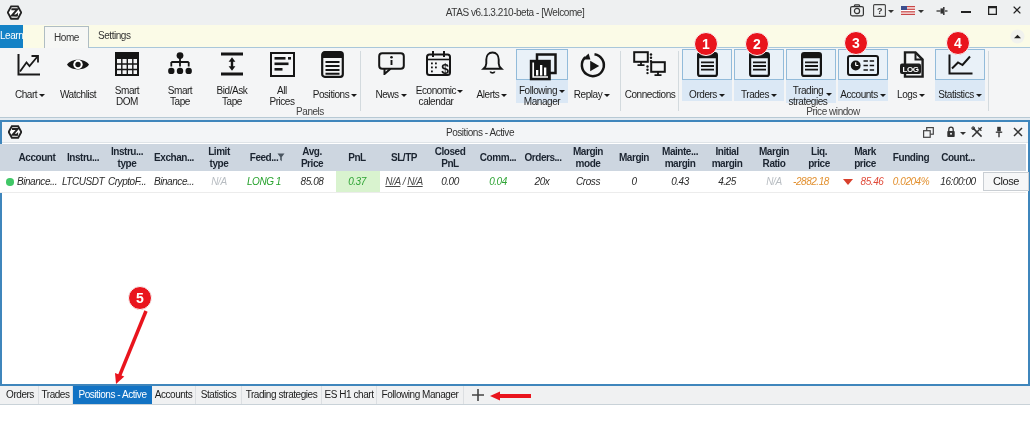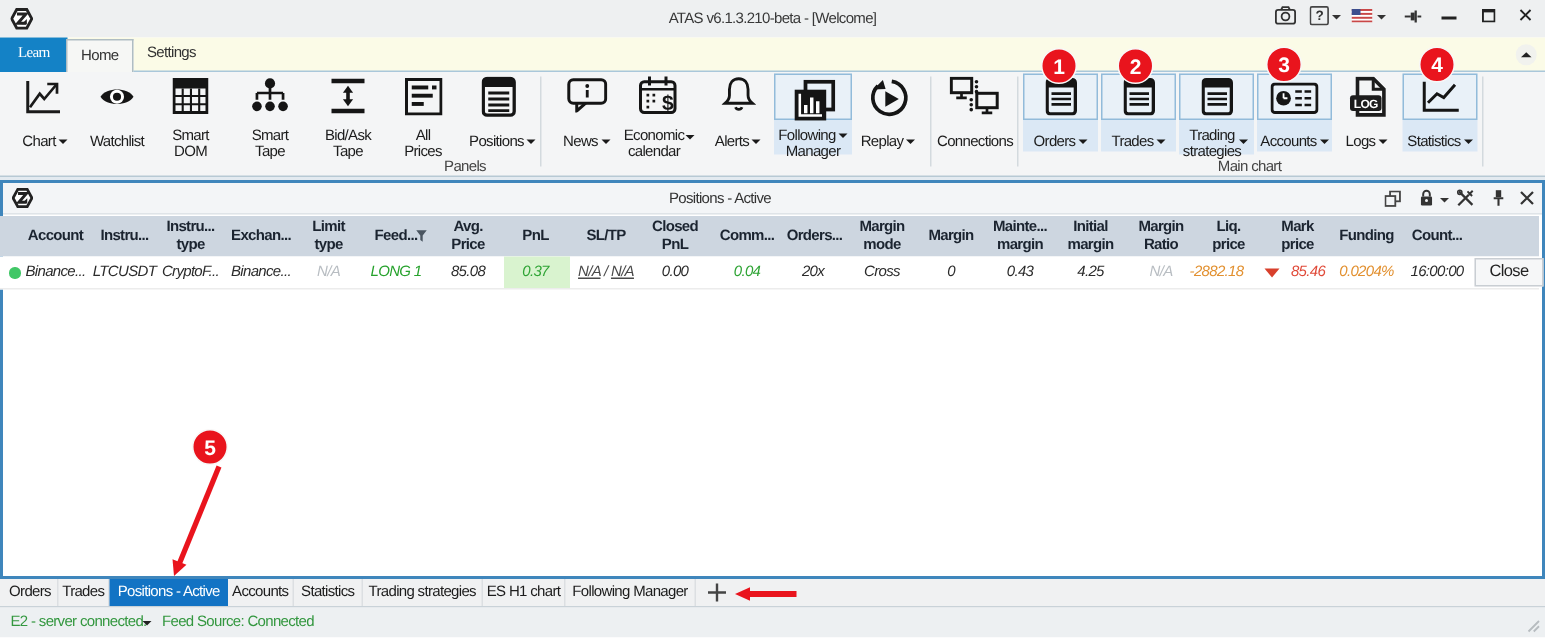--- a/index.html
+++ b/index.html
@@ -4,21 +4,21 @@
 <style>
 * { margin:0; padding:0; box-sizing:border-box; }
 html,body { width:1030px; height:425px; overflow:hidden; }
 #app { position:relative; -webkit-font-smoothing:antialiased; width:1030px; height:425px; font-family:"Liberation Sans",sans-serif; background:#fff; font-size:10px; letter-spacing:-0.45px; color:#2b2b2b; }
 .abs { position:absolute; }
 
 #titlebar { position:absolute; left:0; top:0; width:1030px; height:25px; background:#eef0f1; }
 #title { position:absolute; left:0; top:7px; width:1030px; text-align:center; font-size:10px; color:#383838; }
 
 #menurow { position:absolute; left:0; top:25px; width:1030px; height:23px; background:#fbfbe7; }
-#learn { position:absolute; left:0; top:0; width:45px; height:23px; background:#1482c6; color:#fff; text-align:center; line-height:22px; font-size:10px;font-family:Liberation Serif, serif; }
+#learn { position:absolute; left:0; top:0; width:23px; height:23px; background:#1482c6; color:#fff; text-align:center; line-height:22px; font-size:10px; }
 #hometab { position:absolute; left:44px; top:1px; width:45px; height:22px; background:#f6f7f5; border:1px solid #afbdc3; border-bottom:none; color:#333; text-align:center; line-height:21px; font-size:10px; }
 .menuitem { position:absolute; top:0; height:23px; line-height:22px; color:#333; font-size:10px; white-space:nowrap; }
 
 #ribbon { position:absolute; left:0; top:48px; width:1030px; height:70px; background:#f4f5f6; border-bottom:1px solid #b7c9d4; }
 .rsep { position:absolute; top:3px; width:1px; height:60px; background:#d3dade; }
 .rlabel { position:absolute; top:9px; font-size:10px; color:#1c1c1c; text-align:center; line-height:11px; white-space:pre-line; }
 .glabel { position:absolute; top:58px; font-size:10px; color:#444; text-align:center; }
 .chk-box { position:absolute; top:1px; height:31px; background:#e9f1f8; border:1px solid #92bbda; }
 .chk-lbl { position:absolute; top:32px; height:21px; background:#dbe8f5; }
 .blk .caret { display:block; margin-left:0; } .caret { display:inline-block; width:0; height:0; border-left:3px solid transparent; border-right:3px solid transparent; border-top:3.5px solid #1a1a1a; vertical-align:1px; margin-left:2px; }
@@ -292,21 +292,21 @@
   </svg>
   <div class="rlabel" style="left:887px;width:48px;top:41px">Logs<span class="caret"></span></div>
 
   <svg class="icon" style="left:947px;top:6px" width="26" height="22" viewBox="0 0 26 22">
     <path d="M2.5 0.5 V19.5 H25.5" stroke="#151515" stroke-width="2" fill="none"></path>
     <path d="M5 14.5 L11 8.5 L15.5 11 L23 2.5" stroke="#151515" stroke-width="2" fill="none"></path>
   </svg>
   <div class="rlabel" style="left:930px;width:60px;top:41px">Statistics<span class="caret"></span></div>
 
   <div class="glabel" style="left:282px;width:56px">Panels</div>
-  <div class="glabel" style="left:798px;width:70px">Main chart</div>
+  <div class="glabel" style="left:798px;width:70px">Price window</div>
 </div>
 
 <div class="abs" style="left:0;top:118px;width:1030px;height:2px;background:#e3eaf0"></div>
 
 <div id="panel">
   <div id="ptitle">
     <svg class="icon" style="left:6px;top:3px" width="14" height="14" viewBox="0 0 16 16">
       <path d="M4.4 1.4 L11.6 1.4 L15.2 8 L11.6 14.6 L4.4 14.6 L0.8 8 Z" fill="#fff" stroke="#222" stroke-width="2.1"></path>
       <path d="M4.6 4.6 H11 L5.2 11.2 H11.2" fill="none" stroke="#222" stroke-width="2.2"></path>
       <path d="M11.6 11.9 L7.9 11.9 L11.6 8.1 Z" fill="#222"></path>
@@ -416,30 +416,20 @@
   <div class="tab" style="left:152px;width:44px">Accounts</div>
   <div class="tab" style="left:196px;width:46px">Statistics</div>
   <div class="tab" style="left:242px;width:80px">Trading strategies</div>
   <div class="tab" style="left:322px;width:55px">ES H1 chart</div>
   <div class="tab" style="left:377px;width:87px">Following Manager</div>
   <svg class="icon" style="left:471px;top:2px" width="14" height="14" viewBox="0 0 14 14">
     <path d="M7 1 V13 M1 7 H13" stroke="#444" stroke-width="1.6"></path>
   </svg>
 </div>
 
-<div id="statusbar">
-  <div class="abs" style="left:7px;top:4px;color:#33973f;font-size:10px;white-space:nowrap">E2 - server connected.</div>
-  <div class="abs blk" style="left:95px;top:9px">
-        <span class="caret" style="border-top-color:#222"></span>
-      </div>
-  <div class="abs" style="left:108px;top:4px;color:#33973f;font-size:10px;white-space:nowrap">Feed Source: Connected</div>
-  <svg class="icon" style="left:1018px;top:8px" width="9" height="9" viewBox="0 0 9 9">
-    <path d="M8 1 L1 8 M8 4.5 L4.5 8 M8 8 L8 8" stroke="#b7bcc0" stroke-width="1.2"></path>
-  </svg>
-</div>
 
 <div class="num" style="left:694px;top:32px">1</div>
 <div class="num" style="left:745px;top:32px">2</div>
 <div class="num" style="left:844px;top:31px">3</div>
 <div class="num" style="left:946px;top:31px">4</div>
 <div class="num" style="left:128px;top:286px">5</div>
 <svg class="abs" style="left:0;top:0;z-index:60;pointer-events:none" width="1030" height="425" viewBox="0 0 1030 425">
   <path d="M146 311 L119.6 375.7" stroke="#e9141d" stroke-width="3.5" fill="none"></path>
   <path d="M116 384 L115 372.9 L124.3 376.5 Z" fill="#e9141d"></path>
   <path d="M531 396 L500 396" stroke="#e9141d" stroke-width="4" fill="none"></path>

